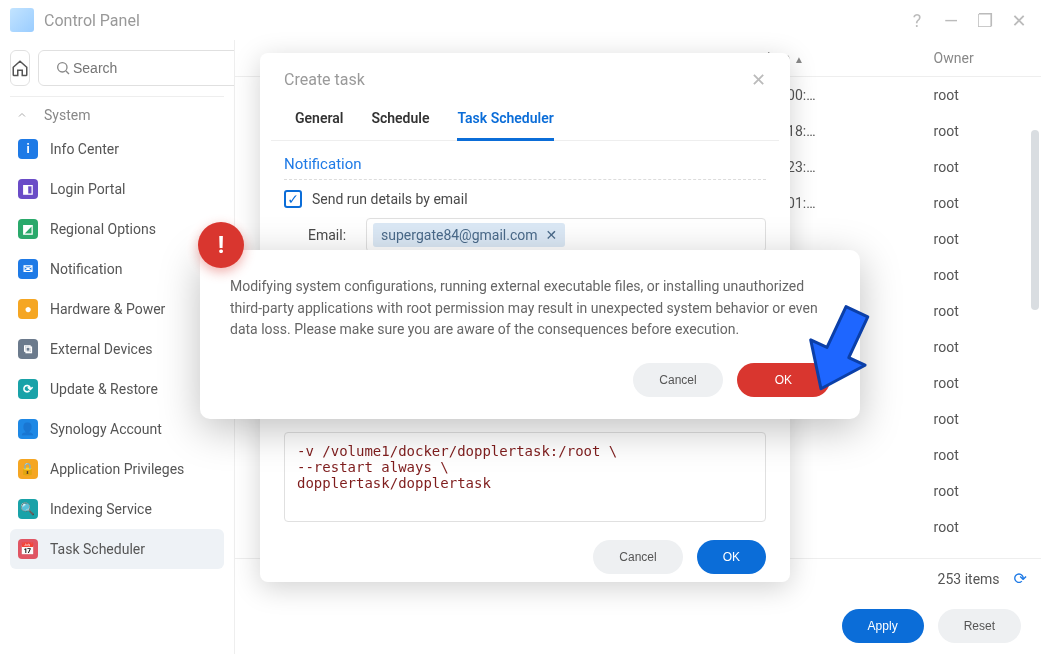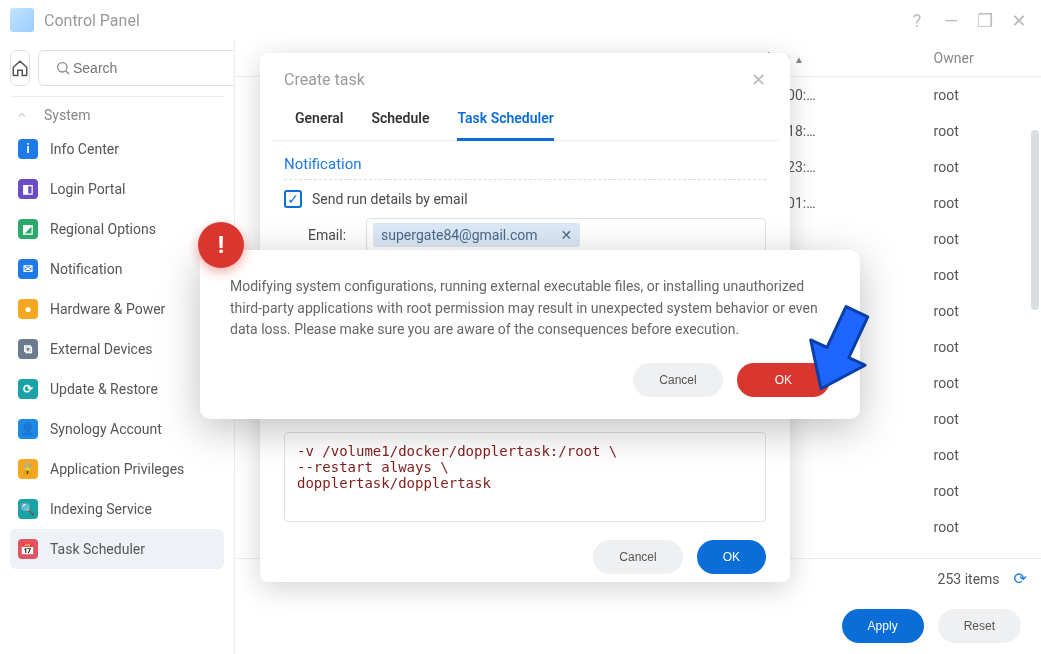--- a/index.html
+++ b/index.html
@@ -43,21 +43,21 @@
   .modal-task{position:absolute;left:260px;top:53px;width:530px;background:#fff;border-radius:8px;box-shadow:0 6px 28px rgba(0,0,0,.18);padding:0 0 8px 0;z-index:10;}
   .modal-task .hdr{display:flex;align-items:center;justify-content:space-between;padding:16px 24px 8px;color:#9a9a9a;font-size:16px;}
   .close-x{color:#bbb;cursor:pointer;font-size:18px;}
   .tabs{display:flex;gap:28px;padding:4px 24px 0;border-bottom:1px solid #eee;margin:0 11px 14px;}
   .tab{padding:8px 0 12px;color:#333;font-weight:600;cursor:pointer;border-bottom:3px solid transparent;margin-bottom:-1px;}
   .tab.active{color:#0b6dd8;border-bottom-color:#0b6dd8;}
   .section-title{color:#1e7ae6;font-size:15px;margin:0 24px 6px;padding-bottom:6px;border-bottom:1px dashed #dcdcdc;}
   .chk-row{display:flex;align-items:center;gap:10px;margin:10px 24px;}
   .chk{width:18px;height:18px;border:2px solid #0b6dd8;border-radius:3px;display:flex;align-items:center;justify-content:center;color:#0b6dd8;font-size:14px;}
   .email-row{display:flex;align-items:center;gap:20px;margin:6px 24px 10px 48px;}
-  .email-chip{background:#dbe8f5;border-radius:3px;padding:4px 8px;color:#4a6a8a;display:inline-flex;align-items:center;gap:23px;}
+  .email-chip{background:#dbe8f5;border-radius:3px;padding:4px 8px;color:#4a6a8a;display:inline-flex;align-items:center;gap:8px;}
   .email-box{flex:1;border:1px solid #e0e0e0;border-radius:4px;padding:4px 6px;}
   .script-box{margin:0 24px;border:1px solid #e0e0e0;border-radius:4px;padding:10px 12px;font-family:ui-monospace,Consolas,monospace;color:#7f1d1d;white-space:pre-wrap;min-height:90px;}
   .modal-task .ftr{display:flex;justify-content:flex-end;gap:14px;padding:18px 24px 0;}
   
   .modal-warn{position:absolute;left:200px;top:250px;width:660px;background:#fff;border-radius:10px;box-shadow:0 10px 40px rgba(0,0,0,.25);padding:26px 30px 22px;z-index:20;}
   .warn-badge{position:absolute;left:-2px;top:-28px;width:46px;height:46px;border-radius:50%;background:#d9362f;color:#fff;display:flex;align-items:center;justify-content:center;font-size:24px;font-weight:bold;box-shadow:0 4px 12px rgba(217,54,47,.4);} 
   .modal-warn .msg{color:#666;line-height:1.55;}
   .modal-warn .ftr{display:flex;justify-content:flex-end;gap:14px;margin-top:22px;}
   
   .arrow{position:absolute;left:800px;top:298px;z-index:30;pointer-events:none;}

